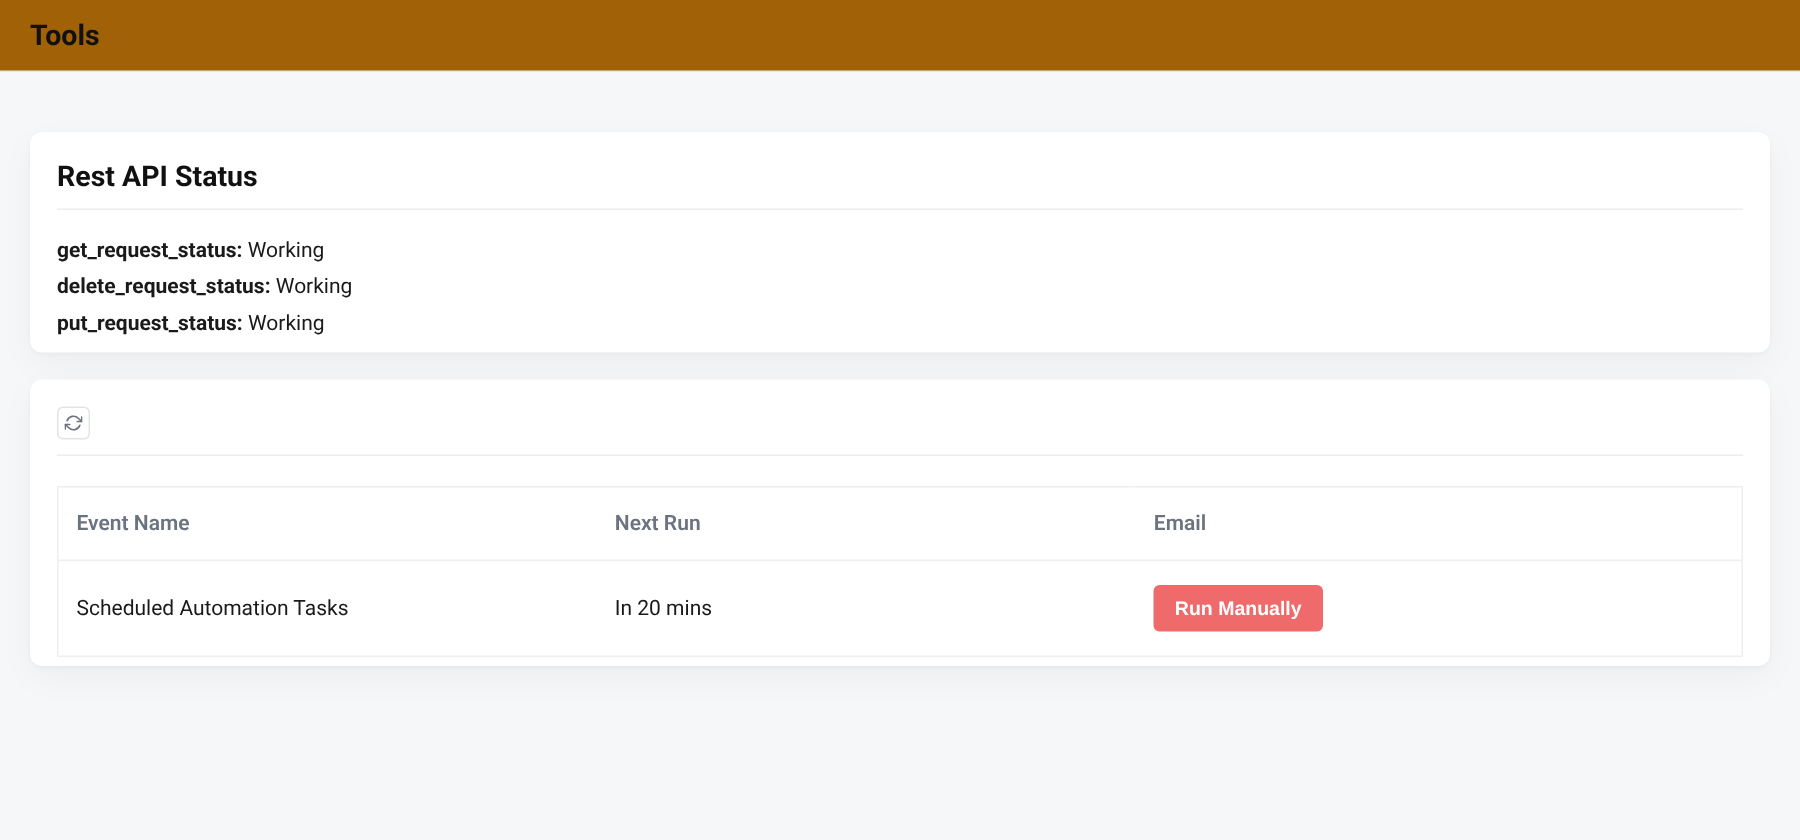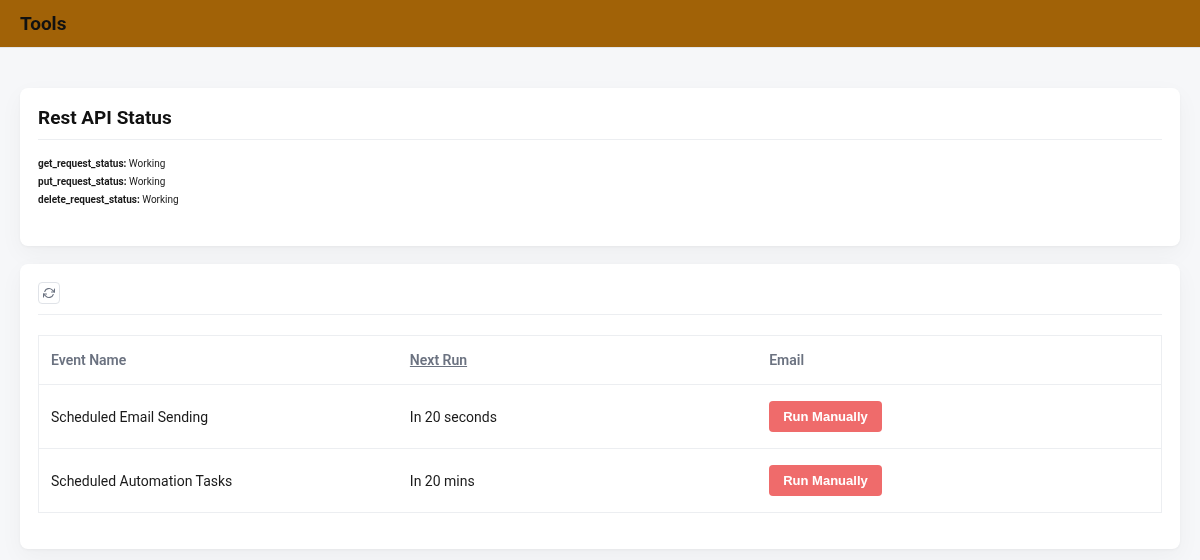--- a/index.html
+++ b/index.html
@@ -25,21 +25,21 @@
       font-weight: 700;
       color: #111;
     }
     .content {
       padding: 40px 20px 20px 20px;
     }
     .panel {
       background: #fff;
       border-radius: 8px;
       box-shadow: 0 1px 3px rgba(0,0,0,0.04), 0 8px 24px rgba(0,0,0,0.04);
-      padding: 18px 18px 36px 18px;
+      padding: 18px 18px 6px 18px;
       margin-bottom: 18px;
     }
     .panel-header {
       display: flex;
       justify-content: space-between;
       align-items: center;
       border-bottom: 1px solid #eceef1;
       padding-bottom: 10px;
       margin-bottom: 16px;
     }
@@ -58,21 +58,21 @@
       align-items: center;
       justify-content: center;
       cursor: pointer;
       color: #6b7280;
     }
     .refresh-btn svg {
       width: 12px;
       height: 12px;
     }
     .status-list {
-      font-size: 10px;
+      font-size: 14px;
       line-height: 1.6;
     }
     .status-item {
       margin-bottom: 2px;
     }
     .status-key {
       font-weight: 700;
     }
     .status-val {
       font-weight: 400;
@@ -91,21 +91,21 @@
     }
     .cron-table th {
       color: #6b7280;
       font-weight: 600;
       background: #fff;
     }
     .cron-table tbody tr:last-child td {
       border-bottom: none;
     }
     .col-event { width: 32%; }
-    .col-next { width: 32%; text-decoration: underline; }
+    .col-next { width: 32%; }
     .col-action { width: 36%; }
     .run-btn {
       background: #ef6b6b;
       color: #fff;
       border: none;
       padding: 8px 14px;
       border-radius: 4px;
       font-size: 13px;
       font-weight: 600;
       cursor: pointer;
@@ -123,25 +123,25 @@
   <div class="panel">
     <div class="panel-header">
       <div class="panel-title">Rest API Status</div>
     </div>
     <div class="status-list">
       <div class="status-item">
         <span class="status-key">get_request_status:</span>
         <span class="status-val">Working</span>
       </div>
       <div class="status-item">
-        <span class="status-key">put_request_status:</span>
+        <span class="status-key">delete_request_status:</span>
         <span class="status-val">Working</span>
       </div>
       <div class="status-item">
-        <span class="status-key">delete_request_status:</span>
+        <span class="status-key">put_request_status:</span>
         <span class="status-val">Working</span>
       </div>
     </div>
   </div>
 
   <div class="panel">
     <div class="panel-header">
       <button class="refresh-btn">
         <svg viewBox="0 0 24 24" fill="none" stroke="currentColor" stroke-width="2.2" stroke-linecap="round" stroke-linejoin="round">
           <polyline points="23 4 23 10 17 10"></polyline>
@@ -153,27 +153,20 @@
     <table class="cron-table">
       <thead>
         <tr>
           <th class="col-event">Event Name</th>
           <th class="col-next">Next Run</th>
           <th class="col-action">Email</th>
         </tr>
       </thead>
       <tbody>
         <tr>
-          <td>Scheduled Email Sending</td>
-          <td>In 20 seconds</td>
-          <td>
-            <button class="run-btn">Run Manually</button>
-          </td>
-        </tr>
-        <tr>
           <td>Scheduled Automation Tasks</td>
           <td>In 20 mins</td>
           <td>
             <button class="run-btn">Run Manually</button>
           </td>
         </tr>
       </tbody>
     </table>
   </div>
 

